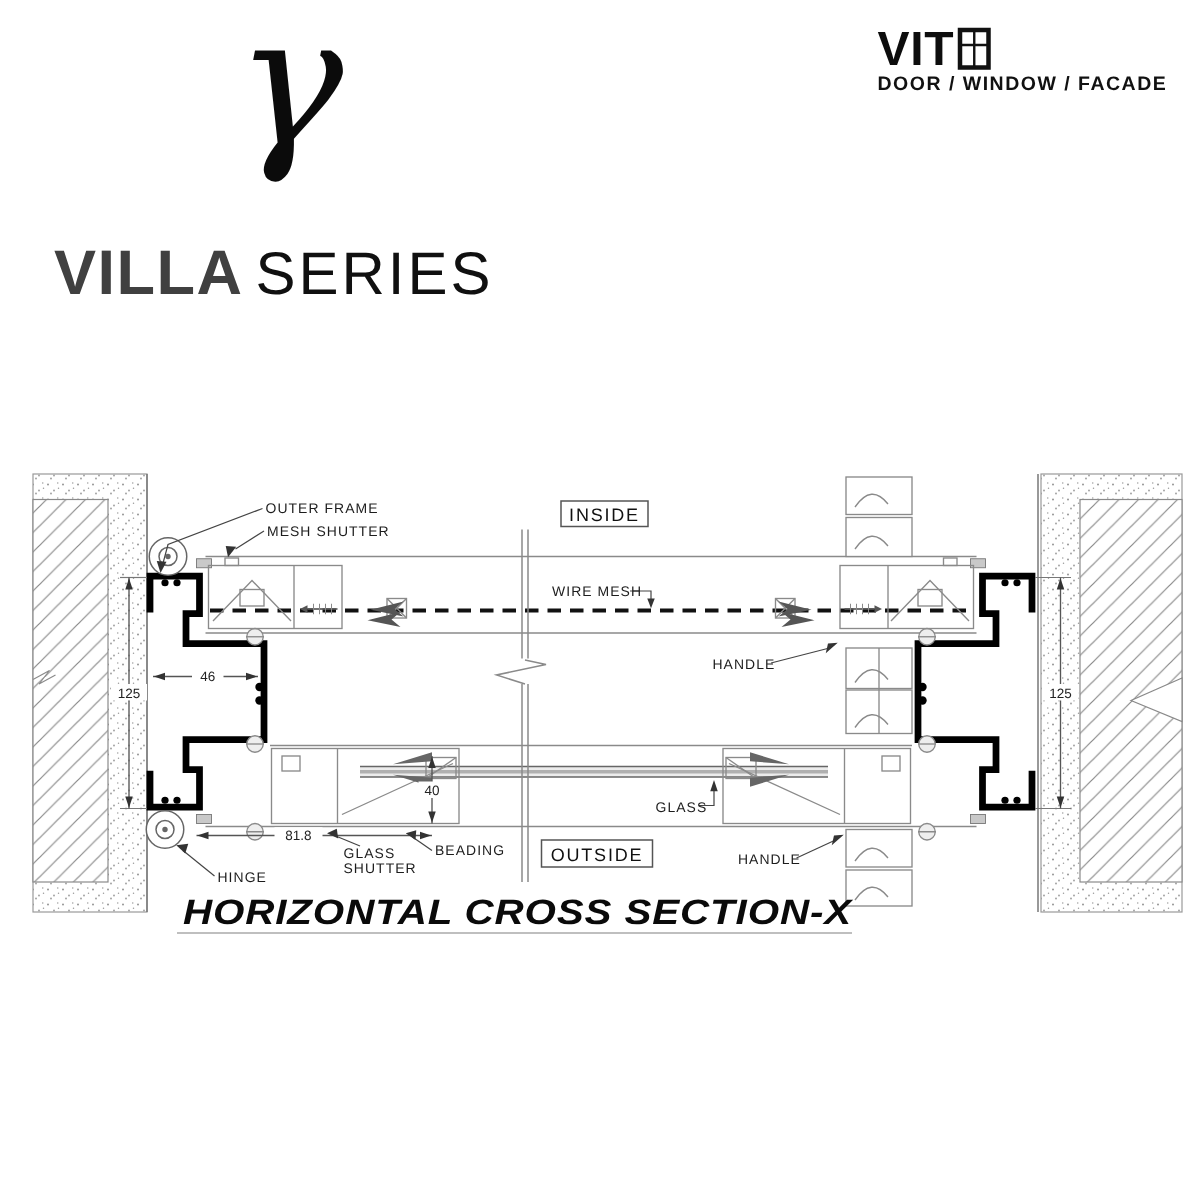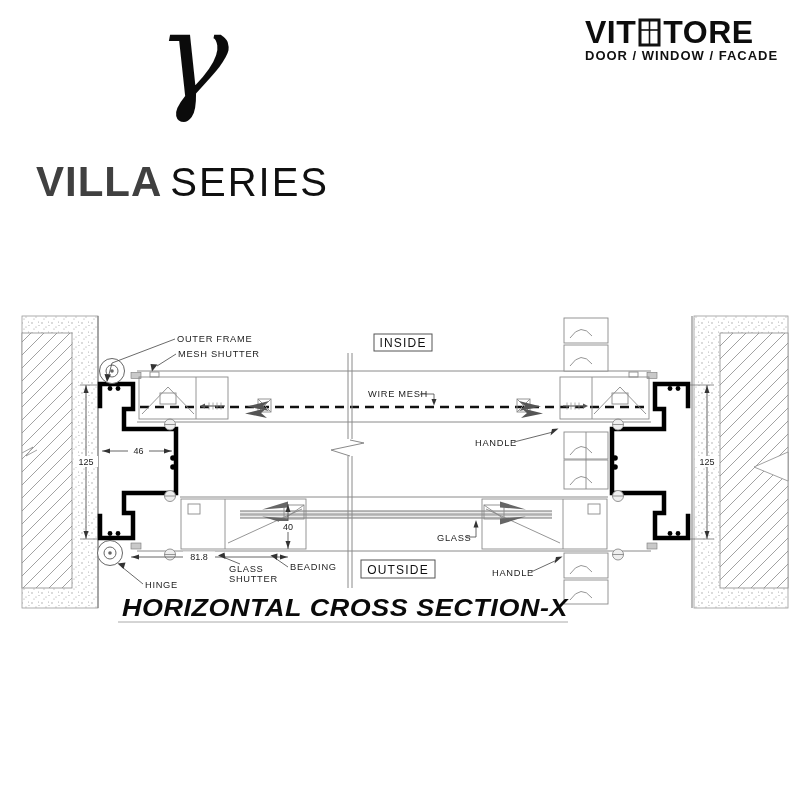--- a/index.html
+++ b/index.html
@@ -39,21 +39,20 @@
 
   <div class="logo">
     <div class="logo-row">
       <span>V</span>
         <span>IT</span>
       <svg class="winicon" width="23" height="29" viewBox="0 0 23 29">
         <rect x="2" y="2" width="19" height="25" fill="none" stroke="#111" stroke-width="3"></rect>
         <line x1="11.5" y1="2" x2="11.5" y2="27" stroke="#111" stroke-width="1.6"></line>
         <line x1="2" y1="12" x2="21" y2="12" stroke="#111" stroke-width="1.6"></line>
       </svg>
-      <span>TORE</span>
     </div>
     <div class="logo-tagline">DOOR / WINDOW / FACADE</div>
   </div>
 
   <div class="series">
     <span class="series-bold">VILLA</span><span class="series-light">SERIES</span>
   </div>
 
   <svg class="drawing" viewBox="0 290 799 345">
     <defs>

